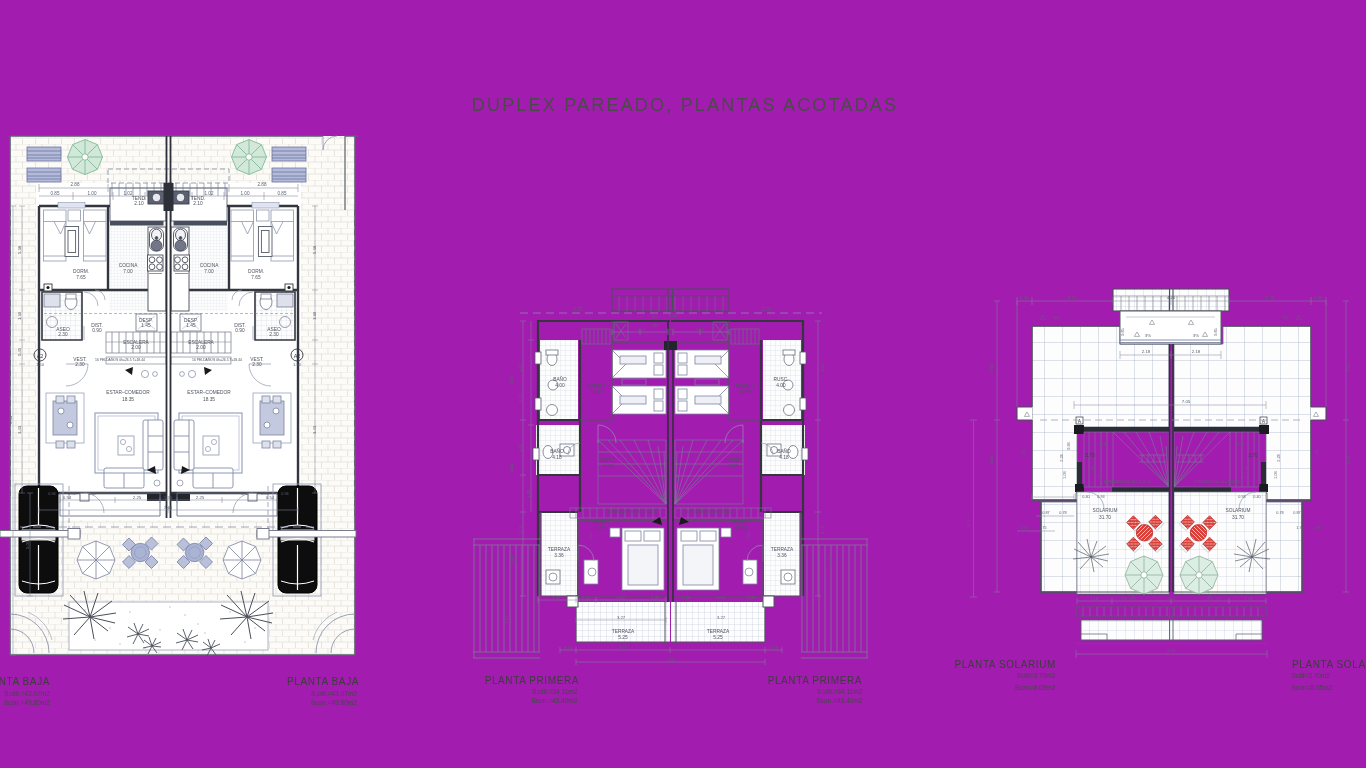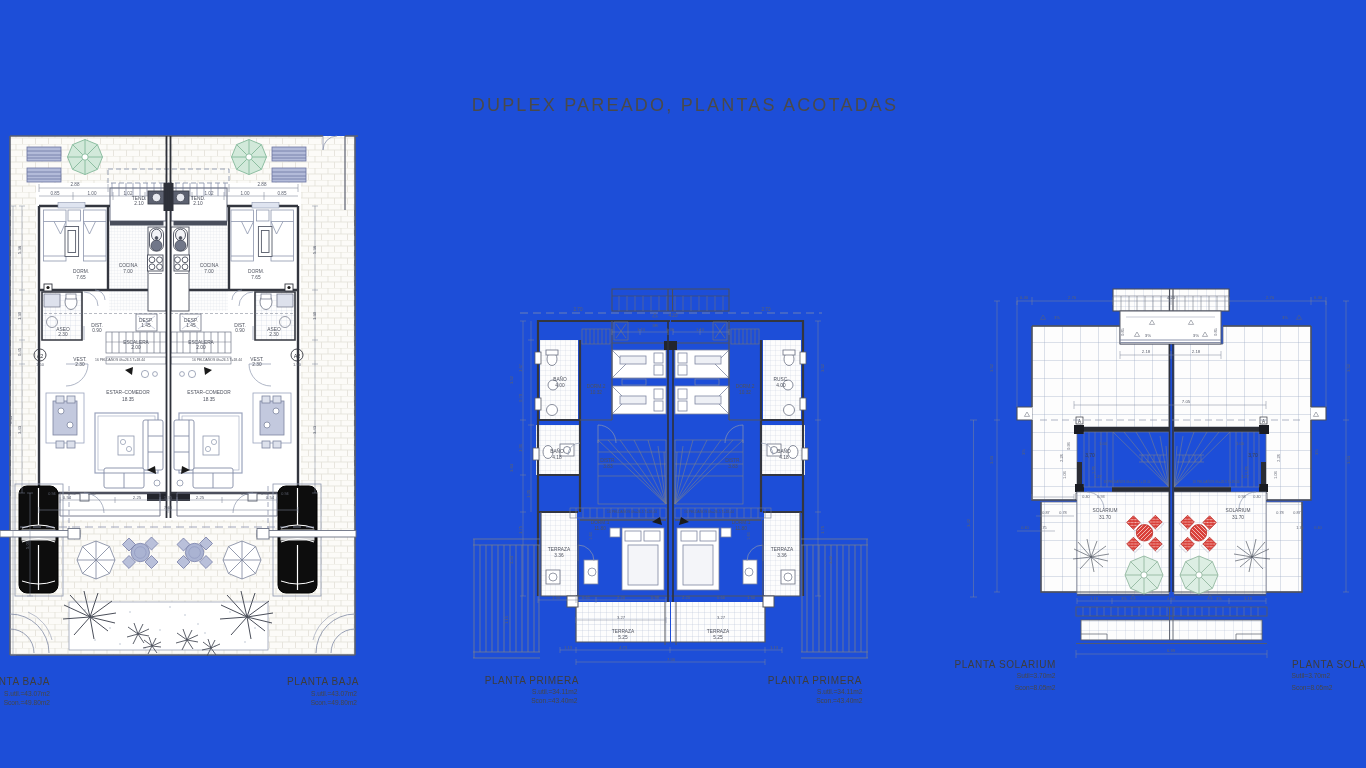--- a/index.html
+++ b/index.html
@@ -1,16 +1,16 @@
 <!DOCTYPE html>
 <html><head>
 <meta charset="utf-8">
 <style>
   html,body{margin:0;padding:0;background:#ffffff;}
-  #page{width:1366px;height:768px;position:relative;overflow:hidden;background:#1d4ed8;
+  #page{width:1366px;height:768px;position:relative;overflow:hidden;background:#a21caf;
         font-family:"Liberation Sans", sans-serif;}
   svg{position:absolute;left:0;top:0;}
   text{font-family:"Liberation Sans", sans-serif;}
 </style>
 </head>
 <body>
 <div id="page">
 <svg width="1366" height="768" viewBox="0 0 1366 768">
 <defs>
   <pattern id="brick" width="13" height="12" patternUnits="userSpaceOnUse">

